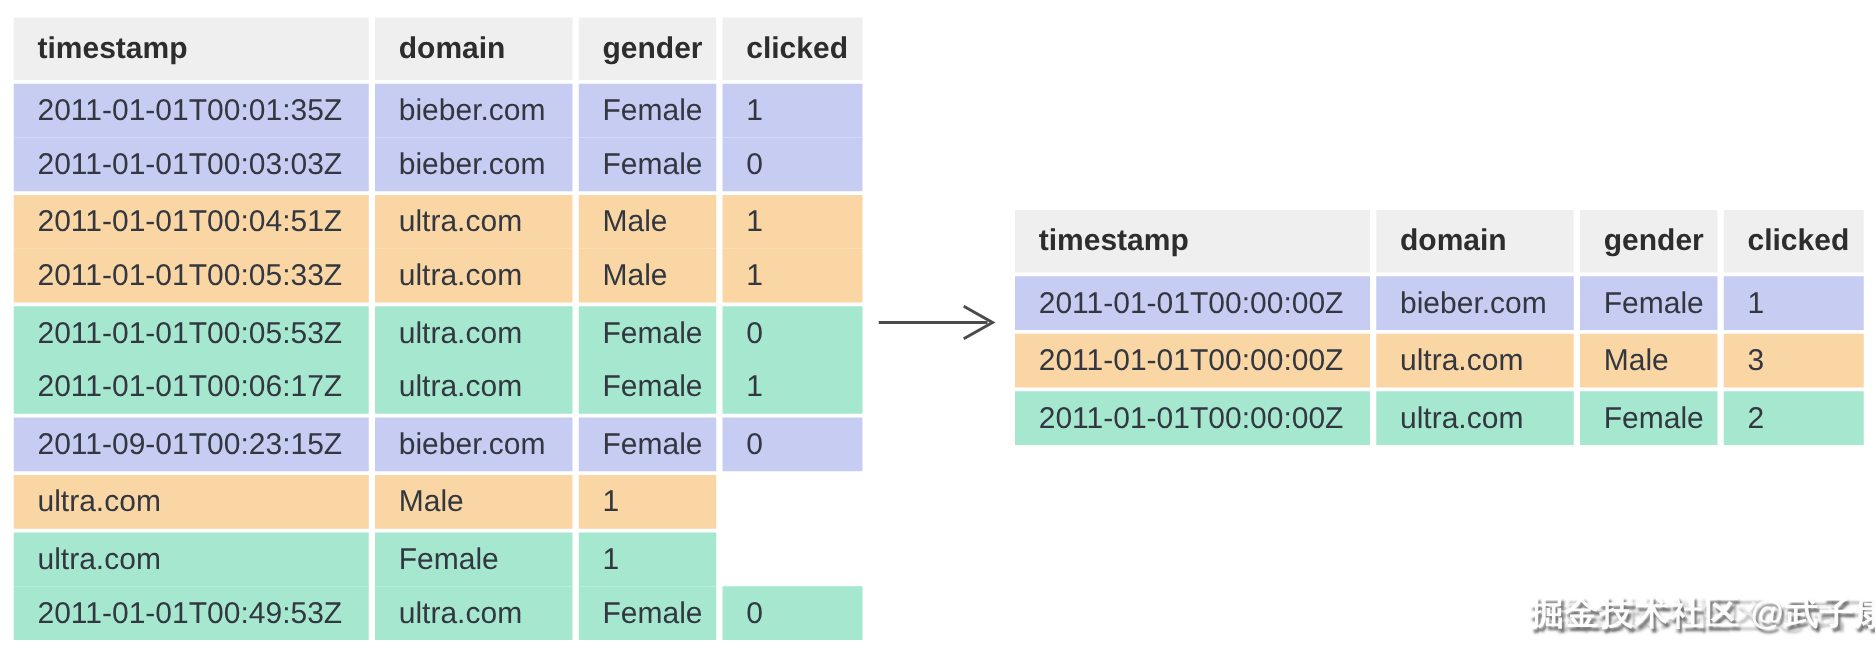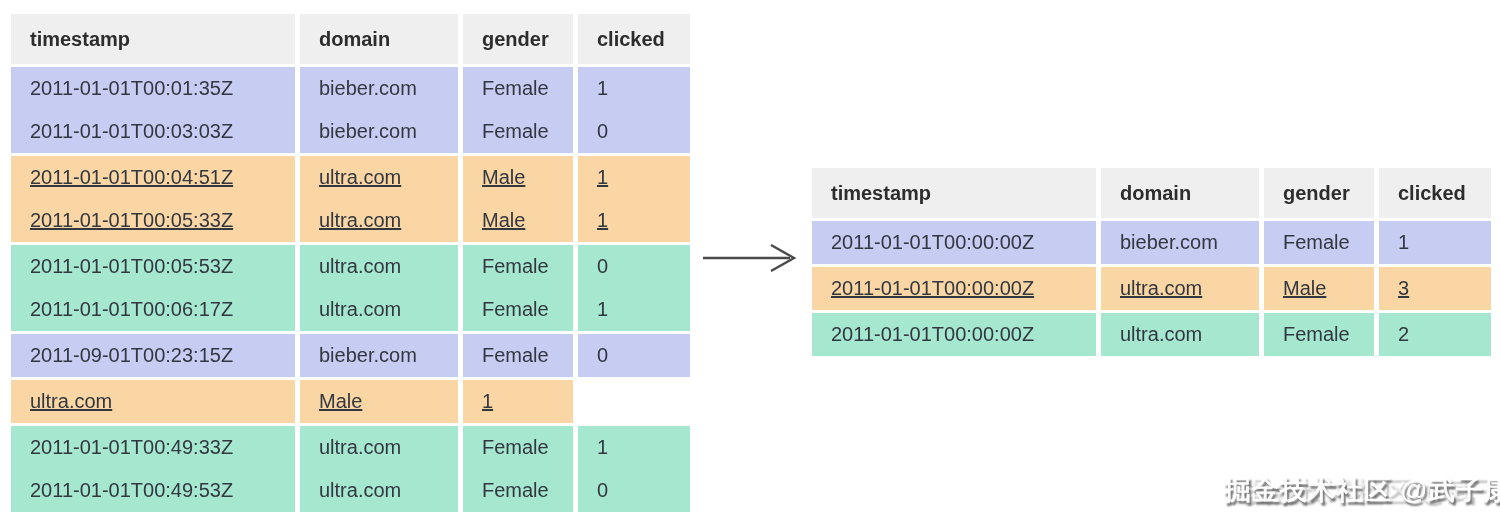--- a/index.html
+++ b/index.html
@@ -27,34 +27,34 @@
   .t-row {
     display: grid;
     grid-template-columns: 284px 158px 110px 112px;
     column-gap: 5px;
   }
   .t-row .cell {
     height: 43px;
     display: flex;
     align-items: center;
     padding-left: 19px;
-    font-size: 20px;
+    font-size: 24px;
     color: var(--text);
     overflow: hidden;
     white-space: nowrap;
   }
   .t-row.header-row .cell {
     height: 50px;
     background: var(--header-bg);
     font-weight: 700;
     color: var(--header-text);
   }
   .row-group { margin-top: 3px; }
   .row-lavender .cell { background: var(--row-lavender); }
-  .row-orange   .cell { background: var(--row-orange); text-decoration: underline; }
+  .row-orange   .cell { background: var(--row-orange); }
   .row-green    .cell { background: var(--row-green); }
 
   .arrow-wrap { position: absolute; left: 700px; top: 240px; width: 100px; height: 36px; }
   .arrow-wrap svg { display: block; }
 
   .watermark-layer { position: absolute; left: 0; top: 0; width: 1500px; height: 520px; pointer-events: none; }
   .wm {
     position: absolute;
     white-space: nowrap;
     font-size: 27px;
@@ -140,21 +140,20 @@
     <div class="row-group">
       <div class="t-row row-orange">
         <div class="cell">ultra.com</div>
         <div class="cell">Male</div>
         <div class="cell">1</div>
       </div>
     </div>
 
     <div class="row-group">
       <div class="t-row row-green">
-        <div class="cell">2011-01-01T00:49:33Z</div>
         <div class="cell">ultra.com</div>
         <div class="cell">Female</div>
         <div class="cell">1</div>
       </div>
       <div class="t-row row-green">
         <div class="cell">2011-01-01T00:49:53Z</div>
         <div class="cell">ultra.com</div>
         <div class="cell">Female</div>
         <div class="cell">0</div>
       </div>

